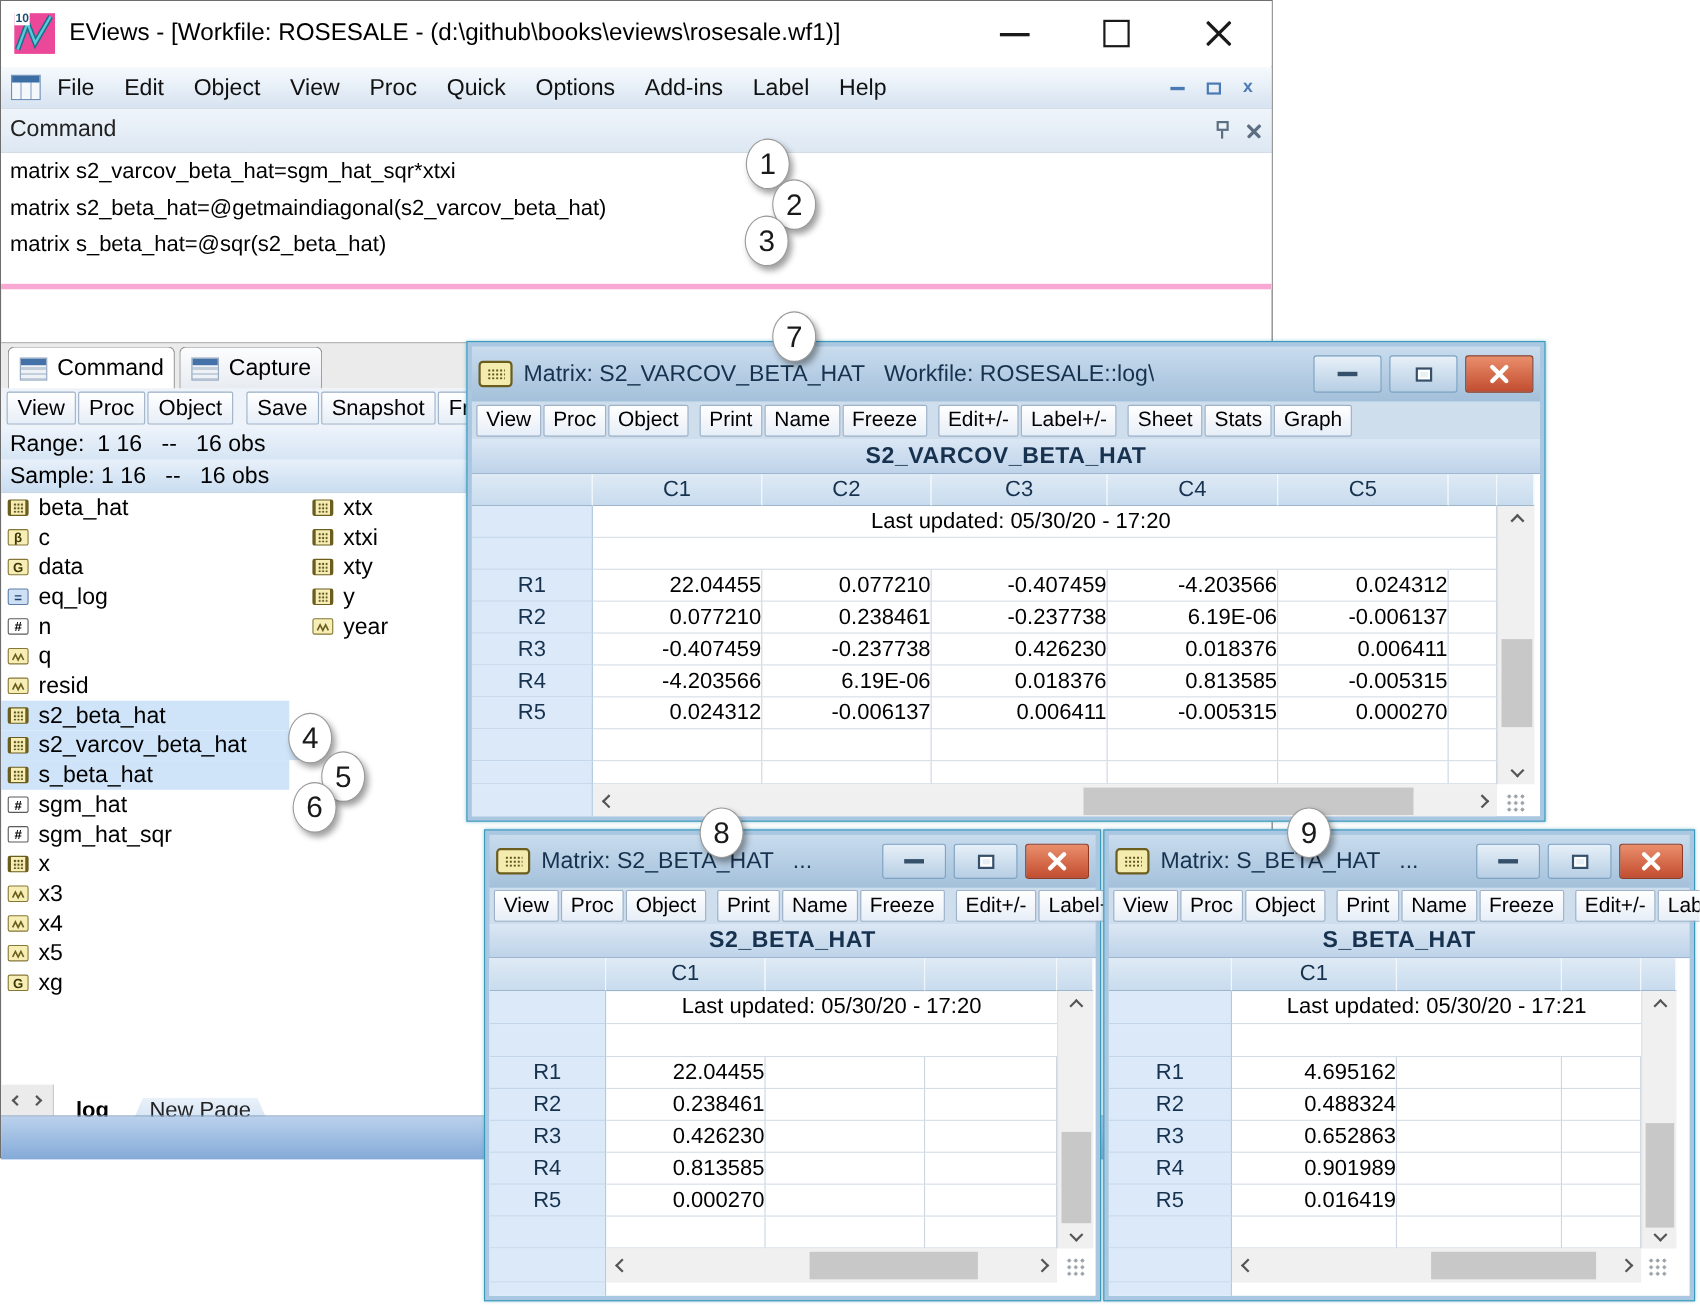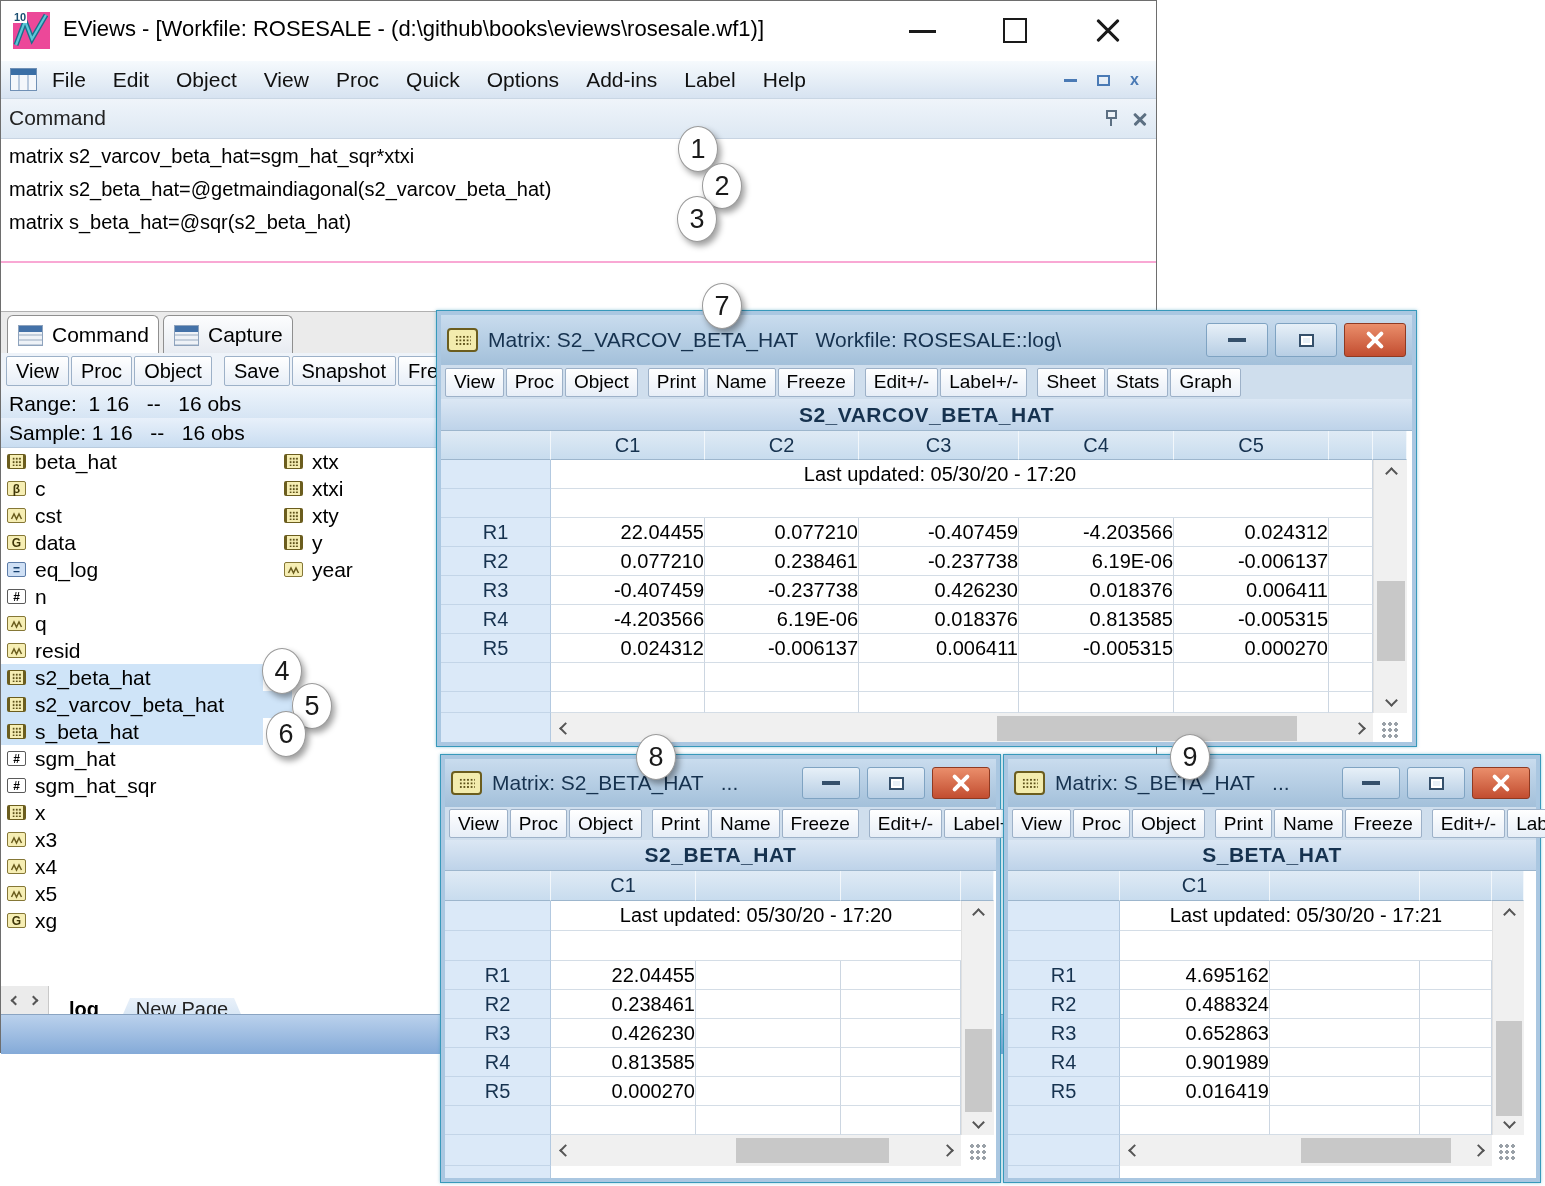--- a/index.html
+++ b/index.html
@@ -28,21 +28,21 @@
   .mbc-x { font-size:16px; font-weight:bold; color:#4a7ab5; line-height:1; }
 
   .cmdhead { position:absolute; left:0; top:98px; width:100%; height:40px; background:linear-gradient(#eff4fa,#dde8f3); border-bottom:1px solid #c8d4e2; }
   .cmdhead .lbl { position:absolute; left:8px; top:7px; font-size:21px; color:#222; }
   .pin { position:absolute; left:1103px; top:11px; width:14px; height:18px; }
   .pin-head { width:11px; height:9px; border:2px solid #5c6f82; background:#eef3f8; margin:0 auto; }
   .pin-stem { width:2px; height:7px; background:#5c6f82; margin:0 auto; }
   .cmdhead .xs { position:absolute; left:1131px; top:12px; width:16px; height:16px; }
   .xs .xbar { width:16px; height:2.5px; background:#5c6f82; top:7px; left:0; }
 
-  .cmdtext { position:absolute; left:0; top:138px; width:100%; height:124px; background:#fff; border-bottom:2px solid #f9a8d4; }
+  .cmdtext { position:absolute; left:0; top:138px; width:100%; height:124px; background:#fff; border-bottom:5px solid #f9a8d4; }
   .cmdline { position:absolute; left:8px; font-size:20px; white-space:pre; }
 
   
   .dockstrip { position:absolute; left:0; top:310px; width:100%; height:42px; background:#ebebeb; border-top:1px solid #b0b0b0; }
   .dtab { position:absolute; top:3px; height:39px; border:1px solid #8f8f8f; border-bottom:none; border-radius:6px 6px 0 0; display:flex; align-items:center; padding:0 10px; gap:9px; font-size:21px; background:#fff; }
   .dtab.capture { background:linear-gradient(#fcfdfe,#e7ebf1); }
   .dtab-icon { width:25px; height:21px; border:1px solid #8ea3bd; flex:none;
      background:linear-gradient(#4472a8,#4472a8) top/100% 6px no-repeat, repeating-linear-gradient(#eef2f7 0 3px,#c3cedb 3px 5px); }
 
   
@@ -218,29 +218,20 @@
         </span>
         <span class="olbl">beta_hat</span>
       </div>
       <div class="obj t-coef">
         <span class="oi">
           <span class="ltr">β</span>
 
         </span>
         <span class="olbl">c</span>
       </div>
-      <div class="obj t-series">
-        <span class="oi">
-
-          <svg class="zz" width="13" height="10" viewBox="0 0 13 10">
-            <path d="M1.5 8 L4 3 L6.5 8 L9 3 L11.5 8" fill="none" stroke="#6b5d1e" stroke-width="1.5"></path>
-          </svg>
-        </span>
-        <span class="olbl">cst</span>
-      </div>
       <div class="obj t-group">
         <span class="oi">
           <span class="ltr">G</span>
 
         </span>
         <span class="olbl">data</span>
       </div>
       <div class="obj t-equation">
         <span class="oi">
           <span class="ltr">=</span>
@@ -398,21 +389,21 @@
     <div class="ptab log">
         <span>log</span>
       </div>
     <div class="ptab newpage">
         <span>New Page</span>
       </div>
   </div>
   <div class="wffooter"></div>
 </div>
 
-<div class="mwin m1" style="left:436px;top:310px;width:981px;height:437px">
+<div class="mwin m1" style="left:424px;top:310px;width:981px;height:437px">
   <div class="mtitle" style="height:50px">
     <div class="mticon"></div>
     <span class="txt">Matrix: S2_VARCOV_BETA_HAT   Workfile: ROSESALE::log\</span>
     <div class="mbtns">
       <div class="mbtn">
           <div class="g-min"></div>
         </div>
       <div class="mbtn">
           <div class="g-res"></div>
         </div>

